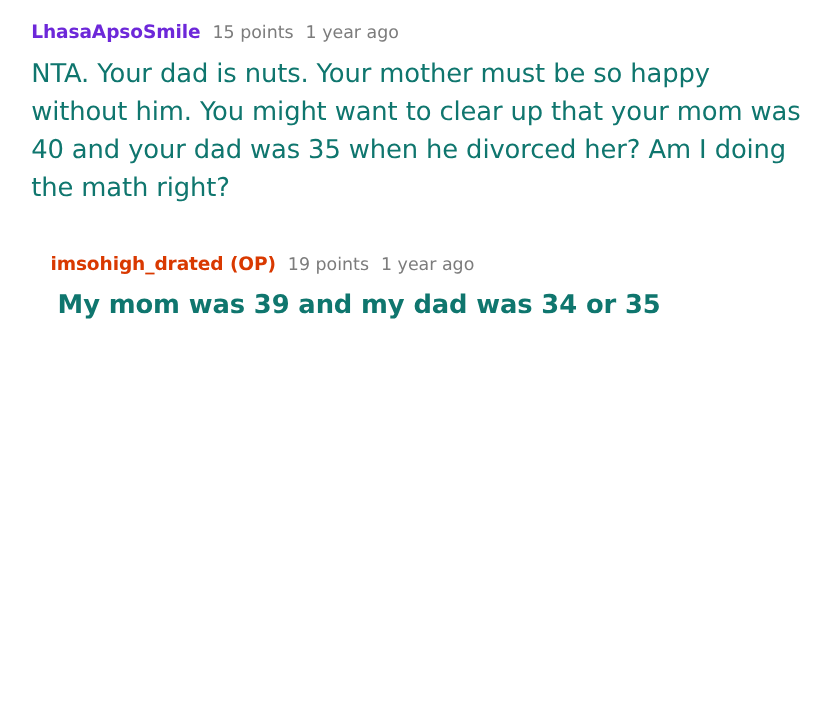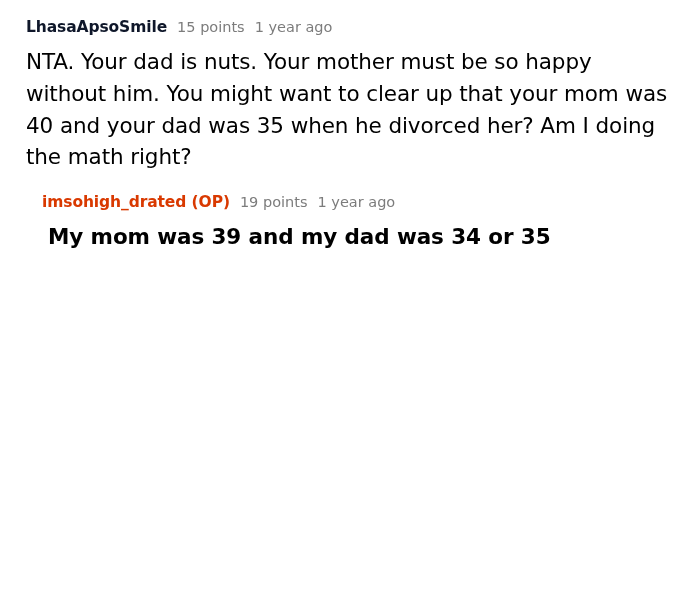--- a/index.html
+++ b/index.html
@@ -21,46 +21,46 @@
   .comment-header {
     display: flex;
     align-items: baseline;
     gap: 10px;
     margin-bottom: 10px;
     white-space: nowrap;
   }
   .author {
     font-size: 15.5px;
     font-weight: bold;
-    color: #0f172a;
+    color: #6d28d9;
     letter-spacing: -0.1px;
   }
   .author.op {
     color: #d93900;
   }
   .meta {
     font-size: 14.5px;
     color: #7c7c7c;
     text-align: right;
   }
   .body-text {
     font-size: 21.5px;
     line-height: 1.48;
-    color: #000000;
+    color: #0f766e;
     letter-spacing: -0.1px;
     margin: 0;
   }
   .body-text p {
     margin: 0 0 24px 0;
   }
   .body-text p:last-child {
     margin-bottom: 0;
   }
   .reply {
-    margin-top: 20px;
+    margin-top: 38px;
     padding-left: 16px;
   }
   .reply .body-text {
     margin-top: 8px;
     padding-left: 6px;
     font-weight: bold;
   }
 </style>
 </head>
 <body>

